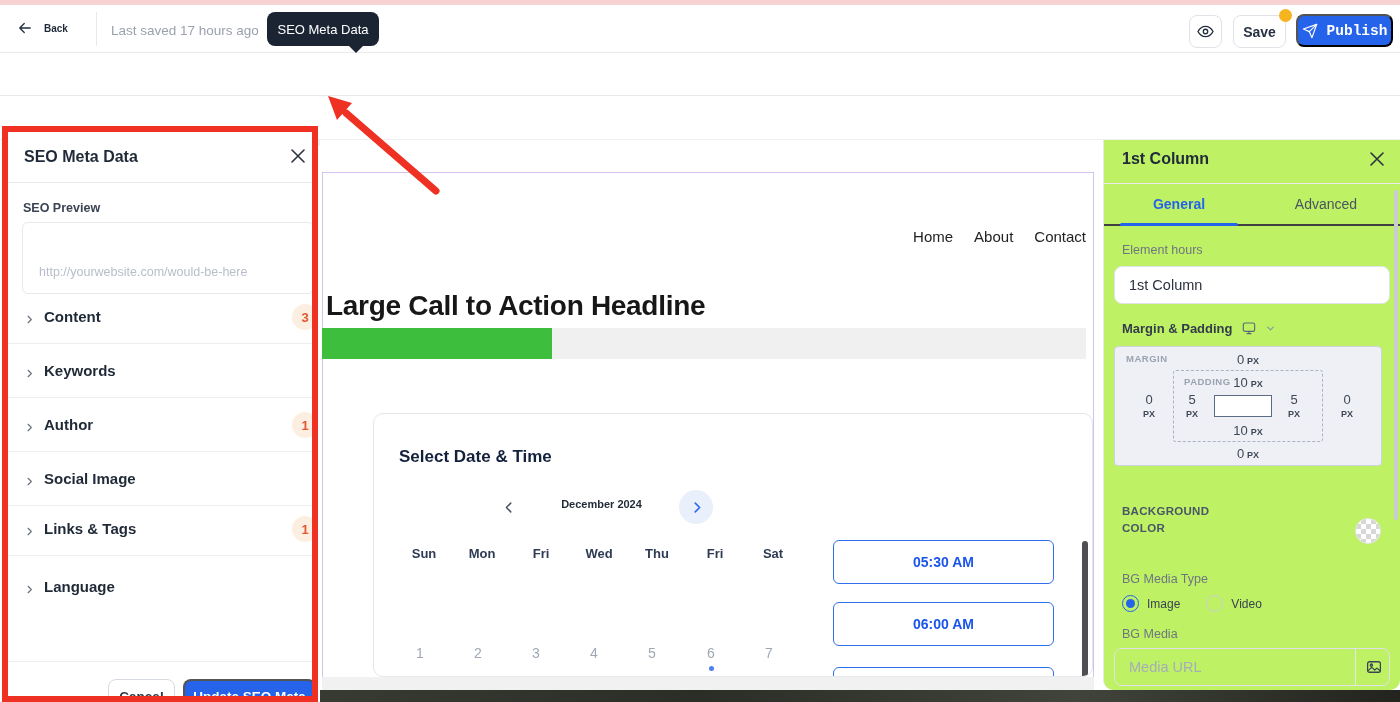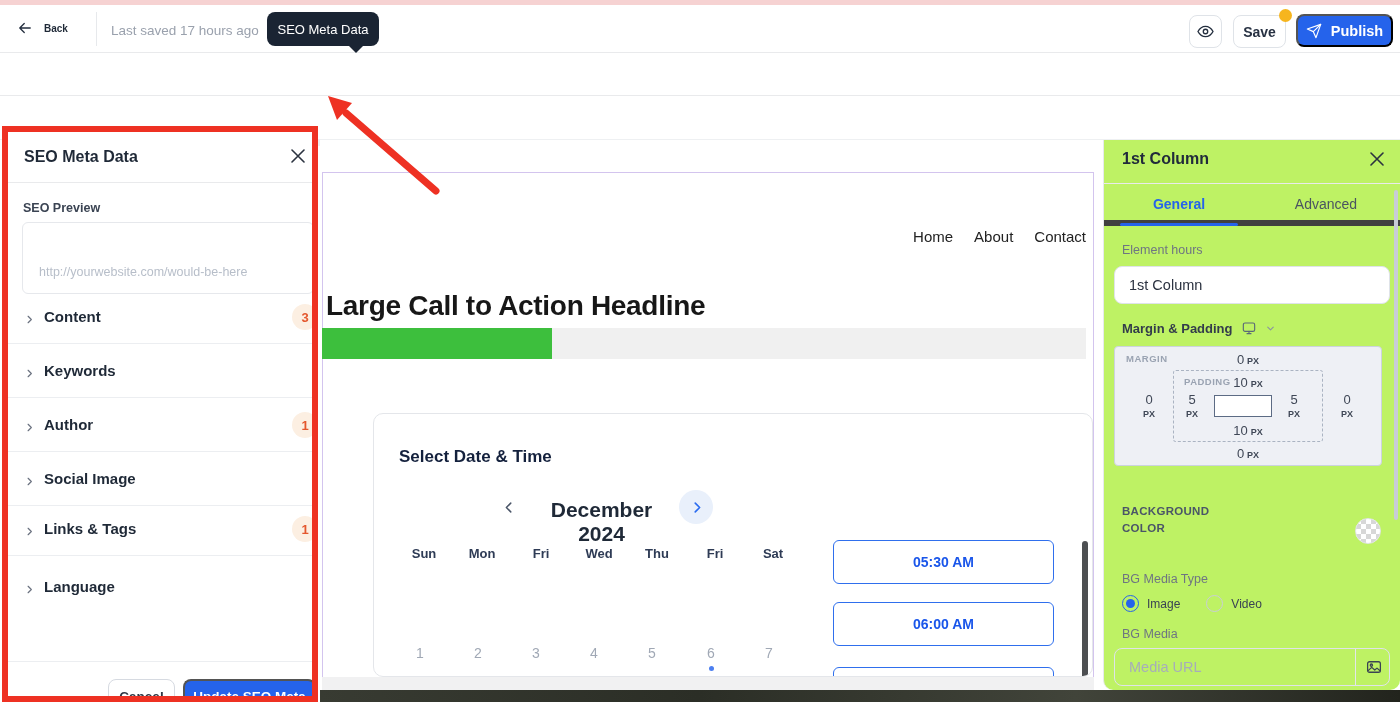--- a/index.html
+++ b/index.html
@@ -16,21 +16,21 @@
   
   .banner { position:absolute; left:0; top:0; width:1400px; height:5px; }
   .topbar { position:absolute; left:0; top:5px; width:1400px; height:48px; background:#fff; border-bottom:1px solid #e9eaec; }
   .back { position:absolute; left:16px; top:14px; display:flex; gap:10px; align-items:center; font-size:10px; font-weight:700; color:#1f2937; }
   .lastsaved { position:absolute; left:111px; top:18px; font-size:13.5px; color:#9aa1ad; }
   .tooltip { position:absolute; left:267px; top:12px; width:112px; height:34px; background:#1a2433; color:#fff; font-size:13px; border-radius:8px; z-index:60; }
   .tooltip:after { content:""; position:absolute; left:82px; bottom:-7px; border:7px solid transparent; border-top-color:#1a2433; border-bottom:none; }
   .btn-eye { position:absolute; left:1189px; top:10px; width:33px; height:33px; border:1px solid #dfe3e8; border-radius:8px; background:#fff; }
   .btn-save { position:absolute; left:1233px; top:10px; width:53px; height:33px; border:1px solid #dfe3e8; border-radius:8px; background:#fff; font-size:14px; font-weight:600; color:#273142; }
   .save-dot { position:absolute; left:1279px; top:4px; width:13px; height:13px; border-radius:50%; background:#f6b51e; z-index:5; }
-  .btn-publish { position:absolute; left:1296px; top:9px; width:97px; height:33px; border-radius:8px; background:#2563eb; color:#fff; font-size:14.5px; font-weight:600; display:flex; align-items:center; justify-content:center; gap:9px; }
+  .btn-publish { position:absolute; left:1296px; top:9px; width:97px; height:33px; border-radius:8px; background:#2563eb; color:#fff; font-size:14.5px; font-weight:600; display:flex; align-items:center; justify-content:center; gap:9px;font-family:Liberation Mono, monospace; }
 
   
   .toolbar { position:absolute; left:0; top:53px; width:1400px; height:43px; background:#fff; border-bottom:1px solid #e9eaec; }
   .tool { position:absolute; top:66px; width:20px; height:20px; }
   .home-sel { position:absolute; left:612px; top:62px; display:flex; align-items:center; gap:12px; font-size:14px; color:#374151; }
 
   
   .urlrow { position:absolute; left:0; top:96px; width:1400px; height:44px; background:#fff; border-bottom:1px solid #eef0f2; }
   .urlcircle { position:absolute; left:420px; top:108px; width:12px; height:12px; border:1.4px solid #9ca3af; border-radius:50%; }
   .urltext { position:absolute; left:440px; top:106px; font-size:14.5px; color:#1f2937; }
@@ -42,21 +42,21 @@
   .navlinks { position:absolute; right:17px; top:88px; display:flex; gap:21px; font-size:15px; color:#222; }
   .headline { position:absolute; left:6px; top:150px; font-size:28px; font-weight:800; letter-spacing:-0.3px; color:#171717; white-space:nowrap; }
   .graybar { position:absolute; left:2px; top:188px; width:764px; height:31px; background:#f0f0f0; }
   .greenbar { position:absolute; left:0; top:0; height:31px; }
   .darkstrip { position:absolute; left:320px; top:690px; width:1080px; height:12px; background:linear-gradient(90deg,#383b32,#2b2e26 35%,#41443a 70%,#22241d); }
   .cardsub { position:absolute; left:2px; top:537px; width:772px; height:13px; background:#f1f1f2; }
 
   
   .card { position:absolute; left:373px; top:413px; width:720px; height:264px; background:#fff; border:1px solid #e4e6ea; border-radius:10px; overflow:hidden; z-index:5; }
   .card-head { position:absolute; left:25px; top:33px; font-size:17px; font-weight:700; color:#14213d; }
-  .month-label { position:absolute; left:160px; top:84px; width:135px; text-align:center; font-size:21px; font-weight:600; color:#1f2937; }
+  .month-label { position:absolute; left:160px; top:84px; width:135px; text-align:center; font-size:11px; font-weight:600; color:#1f2937; }
   .nav-prev { position:absolute; left:128px; top:86px; }
   .nav-next { position:absolute; left:305px; top:76px; width:34px; height:34px; border-radius:50%; background:#e9f0fb; }
   .wd { position:absolute; top:132px; width:40px; text-align:center; font-size:13px; font-weight:700; color:#2e3b55; }
   .dt { position:absolute; top:231px; width:40px; text-align:center; font-size:14px; color:#a0a8b5; }
   .dot6 { position:absolute; left:334.5px; top:252px; width:5px; height:5px; border-radius:50%; background:#4c7ff0; }
   .slot { position:absolute; left:459px; width:221px; height:44px; border:1px solid #2f6fed; border-radius:6px; background:#fff; color:#1a56ea; font-size:14px; font-weight:600; display:flex; align-items:center; justify-content:center; }
   .card-scroll { position:absolute; left:708px; top:127px; width:6px; height:137px; background:#4d4f52; border-radius:3px; }
 
   
   .seo-panel { position:absolute; left:8px; top:132px; width:304px; height:564px; background:#fff; overflow:hidden; z-index:20; }
@@ -72,21 +72,21 @@
   .badge { position:absolute; left:284px; top:14px; width:26px; height:26px; border-radius:50%; background:#fcefe2; color:#e4572e; font-size:13px; font-weight:700; display:flex; align-items:center; justify-content:center; }
   .badge:empty { display:none; }
   .seo-footer { position:absolute; left:0; top:529px; width:304px; height:35px; border-top:1px solid #eceef1; background:#fff; }
   .btn-cancel { position:absolute; left:100px; top:17px; width:67px; height:34px; border:1px solid #d6dae1; border-radius:8px; background:#fff; font-size:13.5px; font-weight:600; color:#303845; }
   .btn-update { position:absolute; left:175px; top:17px; width:133px; height:34px; border-radius:8px; background:#2563eb; color:#fff; font-size:13.5px; font-weight:600; }
 
   
   .rpanel { position:absolute; left:1103px; top:140px; width:297px; height:550px; background:#bef264; border-left:1px solid #e7e9ec; border-radius:0 0 10px 10px; z-index:10; }
   .rp-title { position:absolute; left:18px; top:10px; font-size:16px; font-weight:700; color:#212b3b; }
   .rp-x { position:absolute; left:266px; top:12px; }
-  .tabs { position:absolute; left:0; top:44px; width:297px; height:42px; border-bottom:6px solid #404040; }
+  .tabs { position:absolute; left:0; top:44px; width:297px; height:42px; border-bottom:2px solid #404040; }
   .tab-gen { position:absolute; left:16px; width:118px; top:12px; text-align:center; font-size:14px; font-weight:600; color:#2563eb; }
   .tab-adv { position:absolute; left:163px; width:118px; top:12px; text-align:center; font-size:14px; color:#4a5361; }
   .tab-underline { position:absolute; left:16px; top:39px; width:118px; height:3px; background:#2563eb; border-radius:2px; }
   .rp-label { font-size:12.5px; color:#6e7582; }
   .rp-input { position:absolute; left:10px; width:276px; height:38px; border:1px solid #dfe3e9; border-radius:8px; background:#fff; font-size:14.5px; color:#2b3240; padding:0 14px; font-family:"Liberation Sans",sans-serif; }
   .mp-row { position:absolute; left:18px; top:180px; display:flex; align-items:center; gap:8px; font-size:13px; font-weight:700; color:#333c4b; }
 
   .boxmodel { position:absolute; left:10px; top:206px; width:268px; height:120px; background:#eef0f5; border:1px solid #ccd3de; border-radius:4px; display:flex; flex-direction:column; padding:3px 16px; }
   .bm-lbl { position:absolute; font-size:9.5px; font-weight:700; letter-spacing:0.5px; color:#9aa3b2; }
   .bm-num { font-size:13px; color:#3f4756; }

